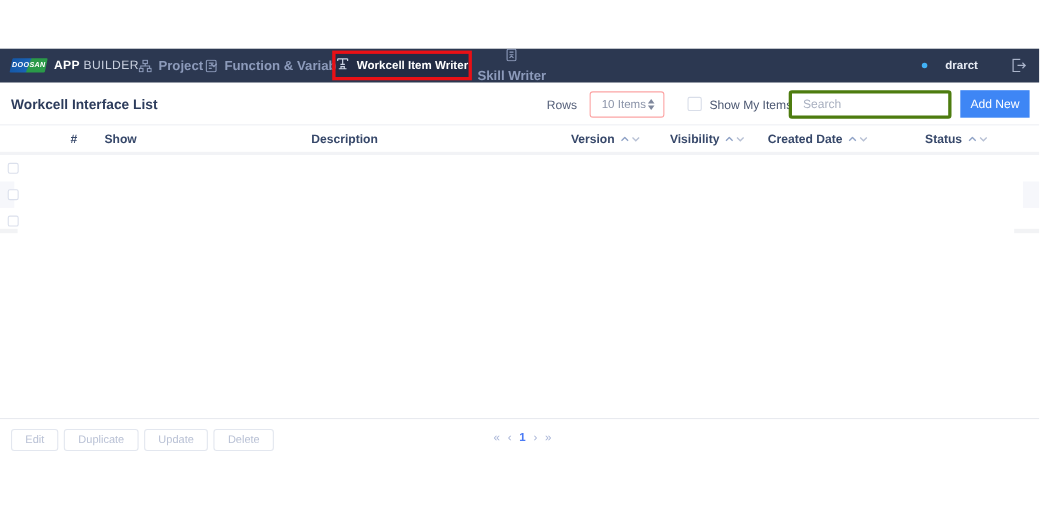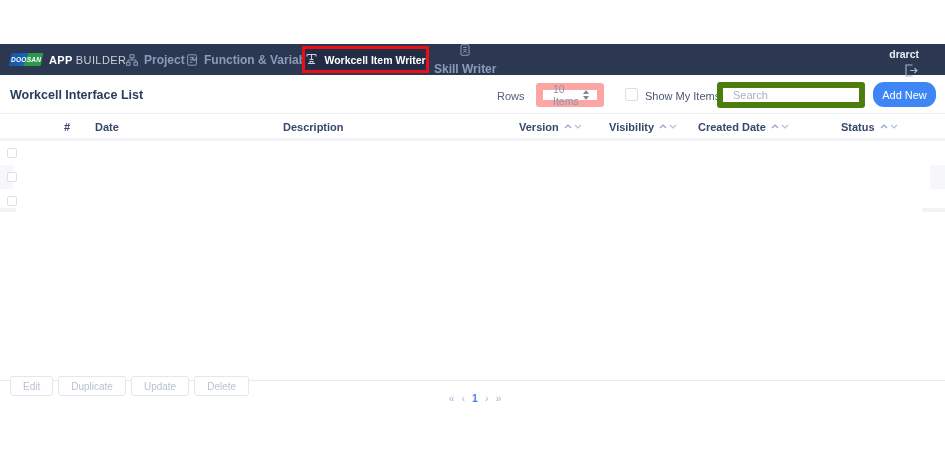--- a/index.html
+++ b/index.html
@@ -62,71 +62,71 @@
   }
   .annotation-box {
     position: absolute; left: 302px; top: 2px;
     width: 127px; height: 27px;
     border: 3px solid #e81016;
     pointer-events: none;
   }
 
   .user-area {
     position: absolute; right: 12px; top: 0; height: 31px;
-    display: flex; align-items: center; gap: 4px; flex-direction: column;
+    display: flex; align-items: center; gap: 16px;
   }
   .user-dot { width: 5px; height: 5px; border-radius: 50%; background: #41b1f5; }
   .username { color: #e9edf6; font-size: 10.5px; font-weight: 700; margin-right: 14px; }
   .logout { cursor: pointer; display: flex; align-items: center; }
 
   
   .page-title {
     position: absolute; left: 10px; top: 44px;
     font-size: 12.5px; font-weight: 700; color: #2d3c5c;
   }
   .rows-label { position: absolute; left: 497px; top: 46px; font-size: 11px; color: #55607a; }
   .rows-select {
     position: absolute; left: 536px; top: 39px;
     width: 68px; height: 24px;
-    border: 7px solid #fca5a5; border-radius: 3px; background: #fff;
+    border: 1px solid #fca5a5; border-radius: 3px; background: #fff;
     display: flex; align-items: center; justify-content: space-between;
     padding: 0 8px 0 10px; cursor: pointer;
   }
   .rows-select .value { font-size: 10.5px; color: #8a93a8; }
   .stepper { display: flex; flex-direction: column; gap: 2px; align-items: center; }
   .stepper i { display: block; width: 0; height: 0; border-left: 3px solid transparent; border-right: 3px solid transparent; }
   .stepper .up { border-bottom: 4px solid #7e879c; }
   .stepper .down { border-top: 4px solid #7e879c; }
 
   .checkbox {
     position: absolute; left: 625px; top: 44px;
     width: 13px; height: 13px;
     border: 1px solid #d9dee9; border-radius: 2px; background: #fff;
     cursor: pointer;
   }
   .checkbox-label { position: absolute; left: 645px; top: 46px; font-size: 11px; color: #4a5670; }
 
   .search-box {
     position: absolute; left: 717px; top: 38px;
     width: 148px; height: 26px;
-    border: 6px solid #4d7c0f; border-radius: 3px; background: #fff;
+    border: 3px solid #4d7c0f; border-radius: 3px; background: #fff;
     display: flex; align-items: center;
   }
   .search-box input {
     flex: 1; border: none; outline: none; background: transparent;
     font-family: "Liberation Sans", sans-serif;
     font-size: 11px; color: #4a5670; padding: 0 4px 0 10px;
   }
   .search-box input::placeholder { color: #a9b0c0; }
   .search-box .mag { margin-right: 9px; display: flex; cursor: pointer; }
 
   .add-new {
     position: absolute; left: 873px; top: 38px;
     width: 63px; height: 25px;
-    background: #3e86f5; border: none; border-radius: 11px;
+    background: #3e86f5; border: none; border-radius: 0;
     color: #ffffff; font-size: 11px; font-family: "Liberation Sans", sans-serif;
     cursor: pointer;
   }
 
   
   .table-header {
     position: absolute; left: 0; top: 69px;
     width: 945px; height: 28px;
     border-top: 1px solid #eef0f4;
     border-bottom: 3px solid #f2f3f6;
@@ -157,21 +157,21 @@
 
   .strip { position: absolute; height: 4px; background: #f2f3f5; }
   .strip.left { left: 0; top: 164px; width: 16px; }
   .strip.right { left: 922px; top: 164px; width: 23px; }
 
   
   .footer-divider {
     position: absolute; left: 0; top: 336px;
     width: 945px; height: 1px; background: #e8eaef;
   }
-  .actions { position: absolute; left: 10px; top: 332px; display: flex; gap: 5px; }
+  .actions { position: absolute; left: 10px; top: 346px; display: flex; gap: 5px; }
   .action-btn {
     height: 20px; padding: 0 12px;
     background: #ffffff; border: 1px solid #e3e7ef; border-radius: 3px;
     font-family: "Liberation Sans", sans-serif;
     font-size: 10px; color: #b9c1d5; cursor: pointer; white-space: nowrap;
   }
   .pagination {
     position: absolute; left: 435px; top: 348px; width: 80px;
     display: flex; align-items: center; justify-content: center; gap: 7px;
     font-size: 10.5px; color: #aab6d8;
@@ -280,21 +280,21 @@
       </svg>
     </span>
   </div>
   <button class="add-new">Add New</button>
 
   <div class="table-header">
     <div class="col" style="left:64px;">
       <span>#</span>
     </div>
     <div class="col" style="left:95px;">
-      <span>Date</span>
+      <span>Show</span>
     </div>
     <div class="col" style="left:283px;">
       <span>Description</span>
     </div>
     <div class="col" style="left:519px;">
       <span>Version</span>
       <span class="sort">
         <svg width="8" height="5" viewBox="0 0 8 5" fill="none" stroke="#8fa2c6" stroke-width="1.2">
             <path d="M1 4 L4 1 L7 4"></path>
           </svg>

